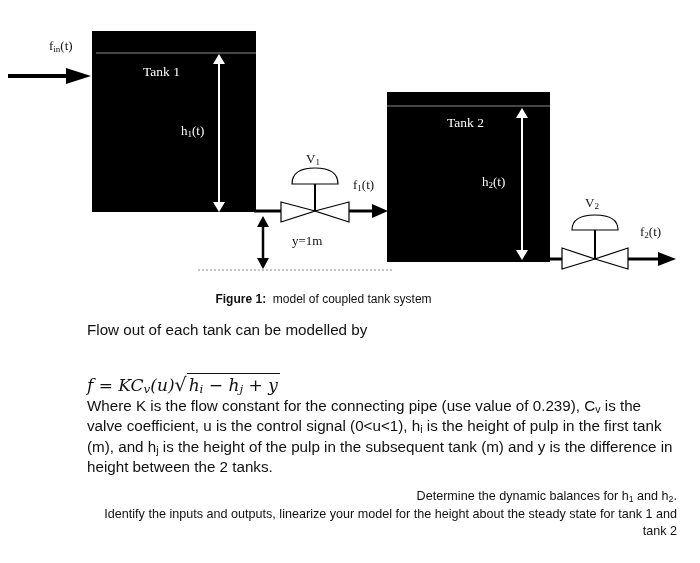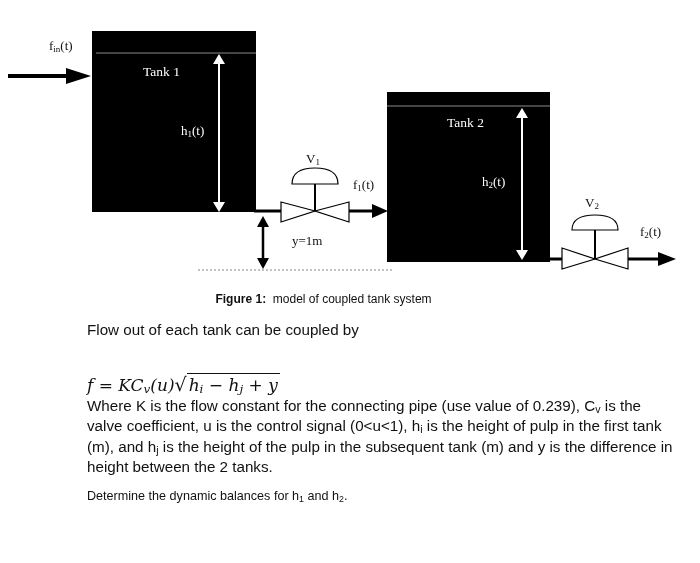--- a/index.html
+++ b/index.html
@@ -104,22 +104,23 @@
   <text class="serif" x="640" y="236" font-size="13" fill="#111">
     <tspan>f</tspan><tspan font-size="9" dy="2">2</tspan><tspan dy="-2">(t)</tspan>
   </text>
 </svg>
 
 <div class="caption sans">
   <b>Figure 1:</b>&nbsp; <span>model of coupled tank system</span>
 </div>
 
 <div class="text-block sans" style="top:320px;">
-  <p class="para">Flow out of each tank can be coupled by</p>
+  <p class="para">Flow out of each tank can be modelled by</p>
   <p class="eq">
     <span>f = KC</span><sub>v</sub><span>(u)</span><span class="sqrt-sign">√</span><span class="sqrt"><span>h</span><sub>i</sub><span> − h</span><sub>j</sub><span> + y</span></span>
   </p>
   <p class="para"><span>Where K is the flow constant for the connecting pipe (use value of 0.239), C</span><sub>v</sub><span> is the valve coefficient, u is the control signal (0&lt;u&lt;1), h</span><sub>i</sub><span> is the height of pulp in the first tank (m), and h</span><sub>j</sub><span> is the height of the pulp in the subsequent tank (m) and y is the difference in height between the 2 tanks.</span></p>
 </div>
 
-<div class="text-block sans" style="top:488px;">
+<div class="text-block sans" style="top:488px;text-align:right;">
   <p class="q"><span>Determine the dynamic balances for h</span><sub>1</sub><span> and h</span><sub>2</sub><span>.</span></p>
+  <p class="q">Identify the inputs and outputs, linearize your model for the height about the steady state for tank 1 and tank 2</p>
 </div>
 
 </body></html>

